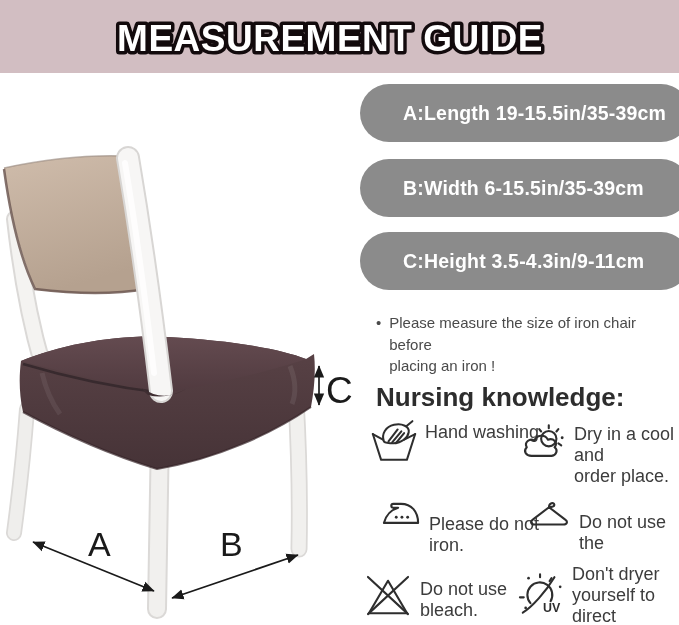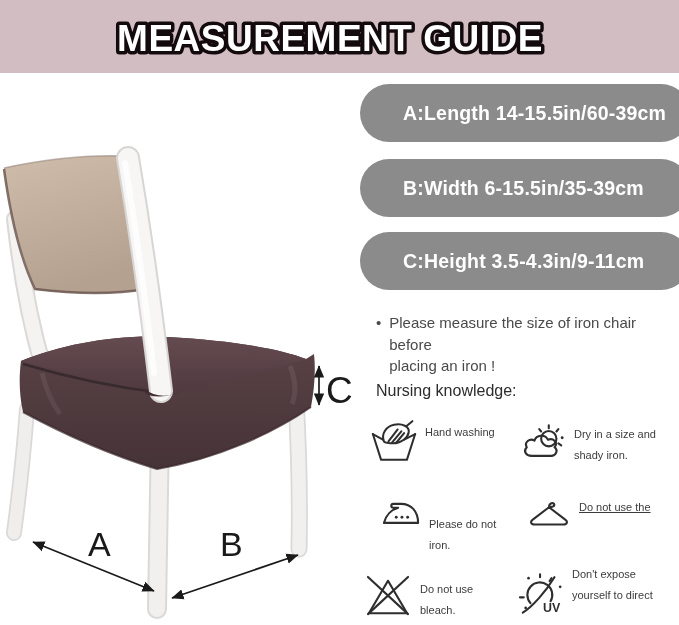--- a/index.html
+++ b/index.html
@@ -14,29 +14,29 @@
           border-radius:29px; color:#ffffff; font-size:19.5px; font-weight:bold;
           line-height:58px; padding-left:43px; letter-spacing:0.2px; white-space:nowrap; }
   .pill1 { top:84px; } .pill2 { top:159px; } .pill3 { top:232px; }
 
   
   .note { position:absolute; left:376px; top:312px; width:292px; display:flex; gap:8px;
           font-size:15px; line-height:21.5px; color:#4a4a4a; }
   .note .bullet { font-size:15px; line-height:21.5px; color:#4a4a4a; }
 
   
-  .care-heading { position:absolute; left:376px; top:382px; font-size:16px; color:#2d2d2d; }
+  .care-heading { position:absolute; left:376px; top:382px; font-size:26px; color:#2d2d2d;font-weight:bold; }
   .care-item { position:absolute; display:flex; align-items:flex-start; }
   .care-item svg { flex:none; }
-  .care-text { font-size:11px; line-height:21px; color:#3c3c3c; margin-top:3px; }
+  .care-text { font-size:18px; line-height:21px; color:#3c3c3c; margin-top:3px; }
   .care-text span { display:block; }
   .ci0 { left:371px; top:419px; } .ci0 .care-text { margin-left:8px; }
   .ci1 { left:522px; top:424px; } .ci1 .care-text { margin-left:8px; margin-top:0px; }
   .ci2 { left:382px; top:497px; } .ci2 .care-text { margin-left:9px; margin-top:17px; }
-  .ci3 { left:528px; top:496px; } .ci3 .care-text { margin-left:9px; margin-top:1px;text-decoration:underline; }
+  .ci3 { left:528px; top:496px; } .ci3 .care-text { margin-left:9px; margin-top:16px; }
   .ci4 { left:366px; top:575px; } .ci4 .care-text { margin-left:10px; margin-top:4px; }
   .ci5 { left:518px; top:572px; } .ci5 .care-text { margin-left:8px; margin-top:-8px; }
 
   .icon { stroke:#2e2e2e; fill:none; stroke-width:2.2; stroke-linecap:round; stroke-linejoin:round; }
 
   
   .chair { position:absolute; left:0; top:73px; }
   .dim-label { fill:#1a1a1a; font-family:"Liberation Sans", sans-serif; }
 </style>
 </head>
@@ -113,21 +113,21 @@
       <line x1="33" y1="469" x2="154" y2="518" marker-start="url(#ah)" marker-end="url(#ah)"></line>
       <line x1="172" y1="525" x2="298" y2="482" marker-start="url(#ah)" marker-end="url(#ah)"></line>
       <line x1="319" y1="293" x2="319" y2="332" marker-start="url(#ah)" marker-end="url(#ah)"></line>
     </g>
     <text class="dim-label" x="88" y="483" font-size="34">A</text>
     <text class="dim-label" x="220" y="483" font-size="34">B</text>
     <text class="dim-label" x="326" y="330" font-size="37">C</text>
   </svg>
 
   <div class="pill pill1">
-    <span>A:Length 14-15.5in/60-39cm</span>
+    <span>A:Length 19-15.5in/35-39cm</span>
   </div>
   <div class="pill pill2">
     <span>B:Width 6-15.5in/35-39cm</span>
   </div>
   <div class="pill pill3">
     <span>C:Height 3.5-4.3in/9-11cm</span>
   </div>
 
   <div class="note">
     <span class="bullet">•</span>
@@ -152,22 +152,22 @@
   </div>
 
   <div class="care-item ci1">
     <svg width="44" height="37" viewBox="0 0 46 38">
       <circle class="icon" cx="28" cy="15" r="8"></circle>
       <path class="icon" d="M28,1 L28,4 M18,5 L20,7.5 M38,5 L36,7.5 M41,22 L38,20"></path>
       <circle cx="42" cy="14" r="1.5" fill="#2e2e2e" stroke="none"></circle>
       <path class="icon" d="M10,33 C4,33 1,28 5,24 C2,19 8,14 13,17 C15,11 24,10 27,16 C33,14 38,19 34,24 C38,27 36,32 31,33 Z" fill="#ffffff"></path>
     </svg>
     <div class="care-text">
-      <span>Dry in a size and</span>
-      <span>shady iron.</span>
+      <span>Dry in a cool and</span>
+      <span>order place.</span>
     </div>
   </div>
 
   <div class="care-item ci2">
     <svg width="38" height="29" viewBox="0 0 40 30">
       <path class="icon" d="M2,27 C4,19 10,13 17,11 L12,11 C9,11 9,7 12,7 L20,7 C31,7 38,15 38,27 Z"></path>
       <circle cx="15" cy="21" r="1.5" fill="#2e2e2e" stroke="none"></circle>
       <circle cx="21" cy="21" r="1.5" fill="#2e2e2e" stroke="none"></circle>
       <circle cx="27" cy="21" r="1.5" fill="#2e2e2e" stroke="none"></circle>
     </svg>
@@ -201,19 +201,19 @@
     <svg width="46" height="43" viewBox="0 0 48 44">
       <path class="icon" d="M13,32 A13,13 0 1 1 34,30"></path>
       <path class="icon" d="M23,2 L23,5 M35,6 L33,9 M2,26 L6,26" stroke-width="2"></path>
       <circle cx="11" cy="6" r="1.4" fill="#2e2e2e" stroke="none"></circle>
       <circle cx="44" cy="15" r="1.4" fill="#2e2e2e" stroke="none"></circle>
       <circle cx="8" cy="37" r="1.4" fill="#2e2e2e" stroke="none"></circle>
       <path class="icon" d="M5,42 C15,36 29,20 38,5" stroke-width="2.4"></path>
       <text x="26" y="41" font-size="13" font-weight="bold" font-family="Liberation Sans, sans-serif" fill="#2e2e2e" stroke="none">UV</text>
     </svg>
     <div class="care-text">
-      <span>Don't expose</span>
+      <span>Don't dryer</span>
       <span>yourself to direct</span>
 
     </div>
   </div>
 
 </div>
 
 </body></html>

